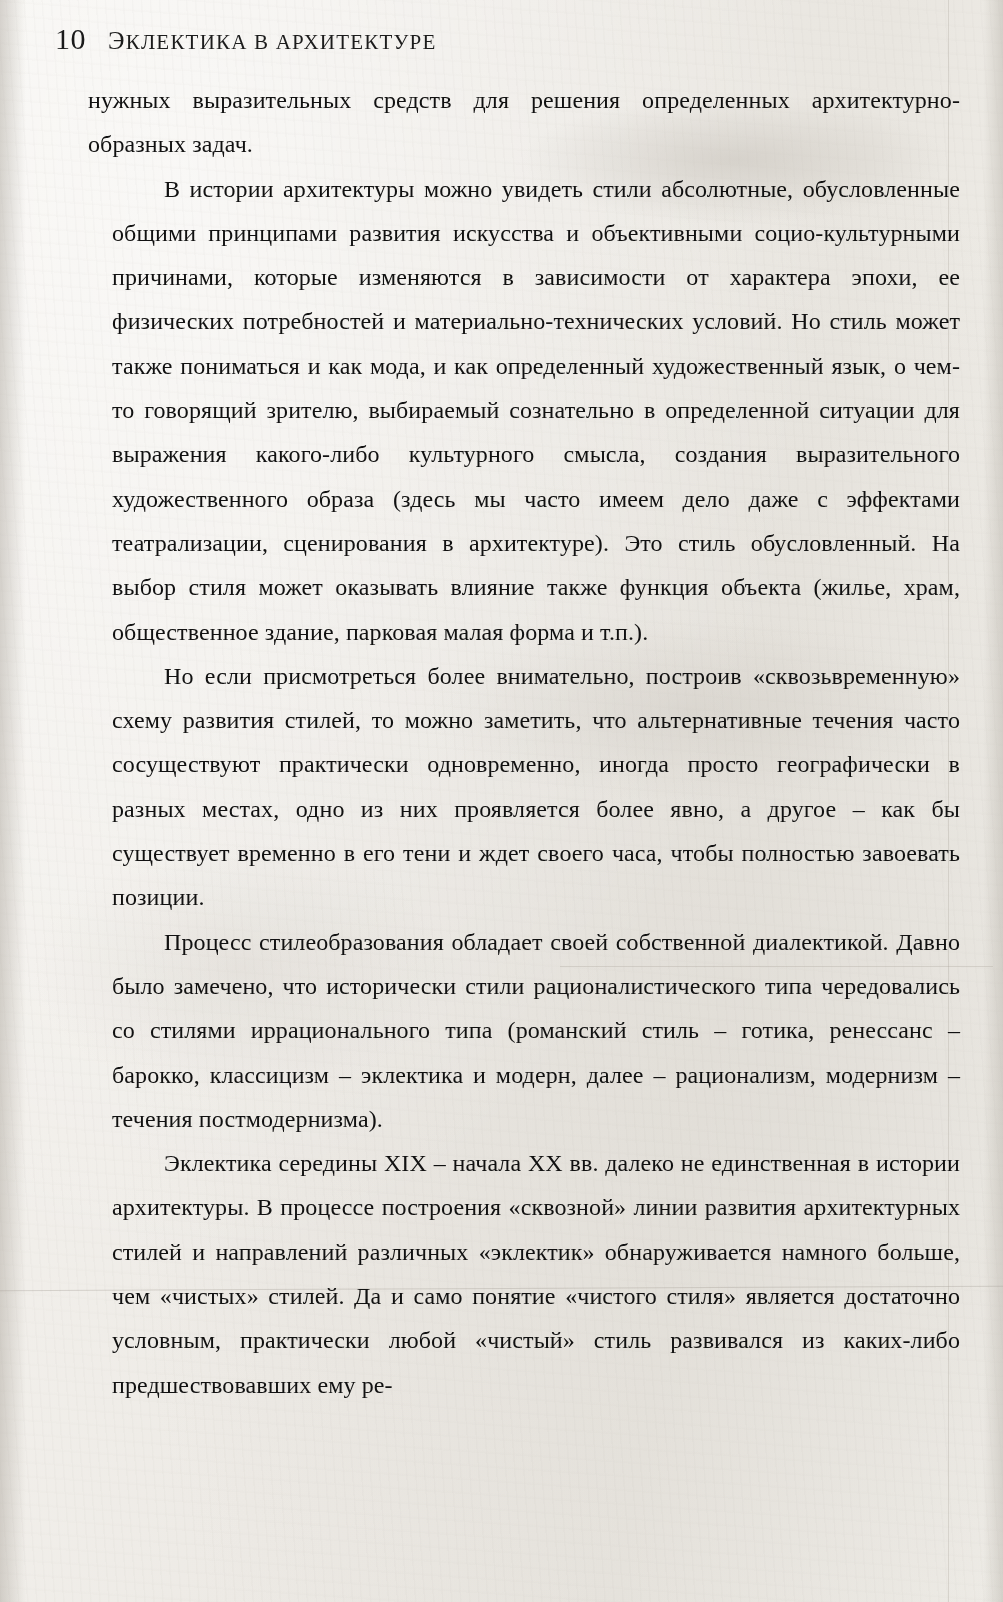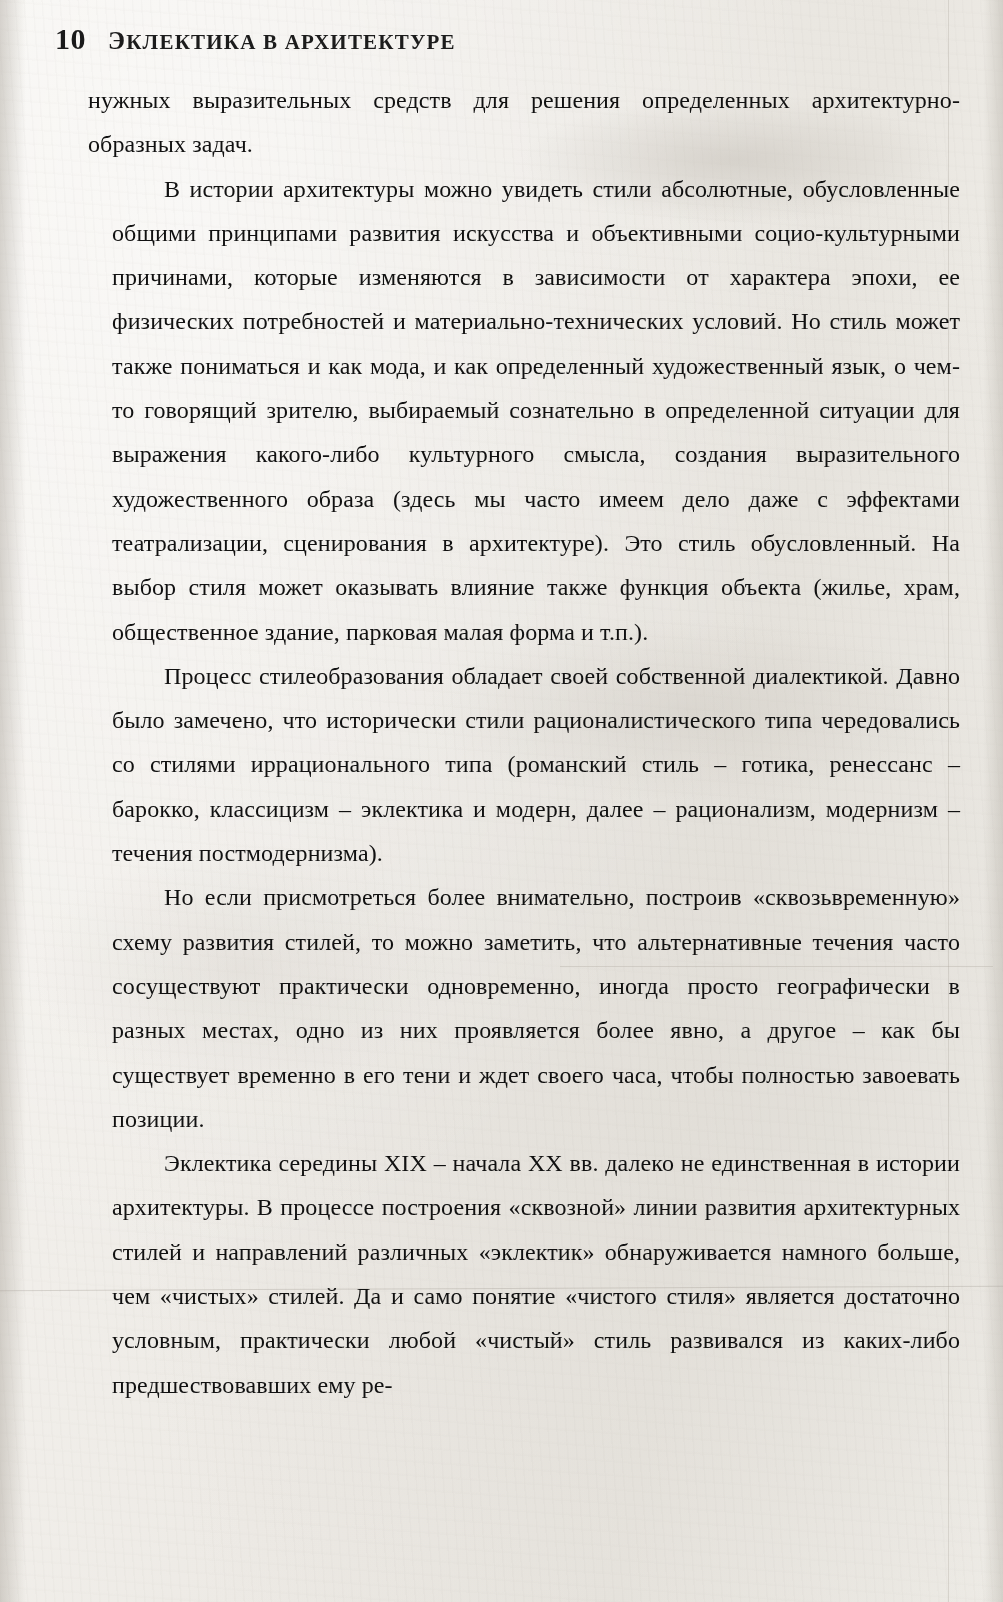--- a/index.html
+++ b/index.html
@@ -69,21 +69,20 @@
     background: linear-gradient(to left, rgba(175,170,161,0.40), rgba(175,170,161,0));
     pointer-events: none;
   }
   .header {
     position: absolute;
     left: 55px;
     top: 22px;
     display: flex;
     align-items: baseline;
     gap: 22px;
-    font-weight: bold;
   }
   .folio {
     font-family: "Liberation Serif", serif;
     font-size: 30px;
     color: #1a1a1a;
     letter-spacing: 0.5px;
   }
   .running-head {
     font-family: "Liberation Serif", serif;
     font-size: 21px;
@@ -146,17 +145,17 @@
   <div class="crease v1"></div>
 
   <div class="header">
     <span class="folio">10</span>
     <span class="running-head"><span class="cap">Э</span><span>КЛЕКТИКА В АРХИТЕКТУРЕ</span></span>
   </div>
 
   <div class="body-text">
     <p>нужных выразительных средств для решения определенных архитектурно-образных задач.</p>
     <p class="indent">В истории архитектуры можно увидеть стили абсолютные, обусловленные общими принципами развития искусства и объективными социо-культурными причинами, которые изменяются в зависимости от характера эпохи, ее физических потребностей и материально-технических условий. Но стиль может также пониматься и как мода, и как определенный художественный язык, о чем-то говорящий зрителю, выбираемый сознательно в определенной ситуации для выражения какого-либо культурного смысла, создания выразительного художественного образа (здесь мы часто имеем дело даже с эффектами театрализации, сценирования в архитектуре). Это стиль обусловленный. На выбор стиля может оказывать влияние также функция объекта (жилье, храм, общественное здание, парковая малая форма и т.п.).</p>
+    <p class="indent">Но если присмотреться более внимательно, построив «сквозьвременную» схему развития стилей, то можно заметить, что альтернативные течения часто сосуществуют практически одновременно, иногда просто географически в разных местах, одно из них проявляется более явно, а другое – как бы существует временно в его тени и ждет своего часа, чтобы полностью завоевать позиции.</p>
     <p class="indent">Процесс стилеобразования обладает своей собственной диалектикой. Давно было замечено, что исторически стили рационалистического типа чередовались со стилями иррационального типа (романский стиль – готика, ренессанс – барокко, классицизм – эклектика и модерн, далее – рационализм, модернизм – течения постмодернизма).</p>
-    <p class="indent">Но если присмотреться более внимательно, построив «сквозьвременную» схему развития стилей, то можно заметить, что альтернативные течения часто сосуществуют практически одновременно, иногда просто географически в разных местах, одно из них проявляется более явно, а другое – как бы существует временно в его тени и ждет своего часа, чтобы полностью завоевать позиции.</p>
     <p class="indent">Эклектика середины XIX – начала XX вв. далеко не единственная в истории архитектуры. В процессе построения «сквозной» линии развития архитектурных стилей и направлений различных «эклектик» обнаруживается намного больше, чем «чистых» стилей. Да и само понятие «чистого стиля» является достаточно условным, практически любой «чистый» стиль развивался из каких-либо предшествовавших ему ре-</p>
   </div>
 </div>
 
 </body></html>

